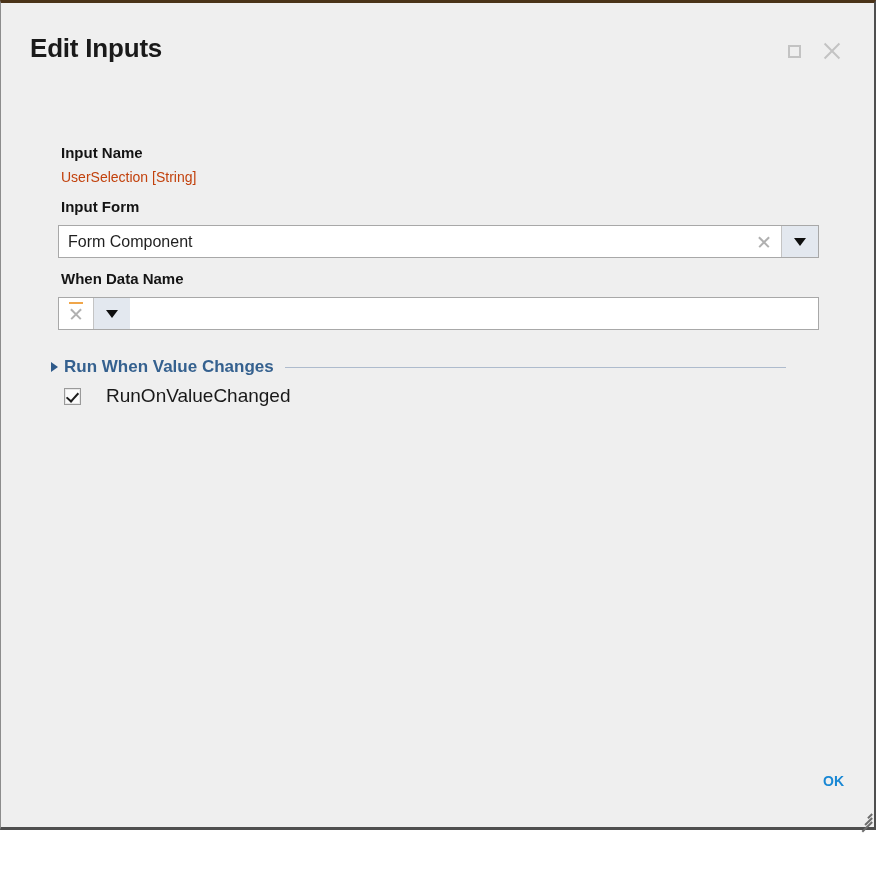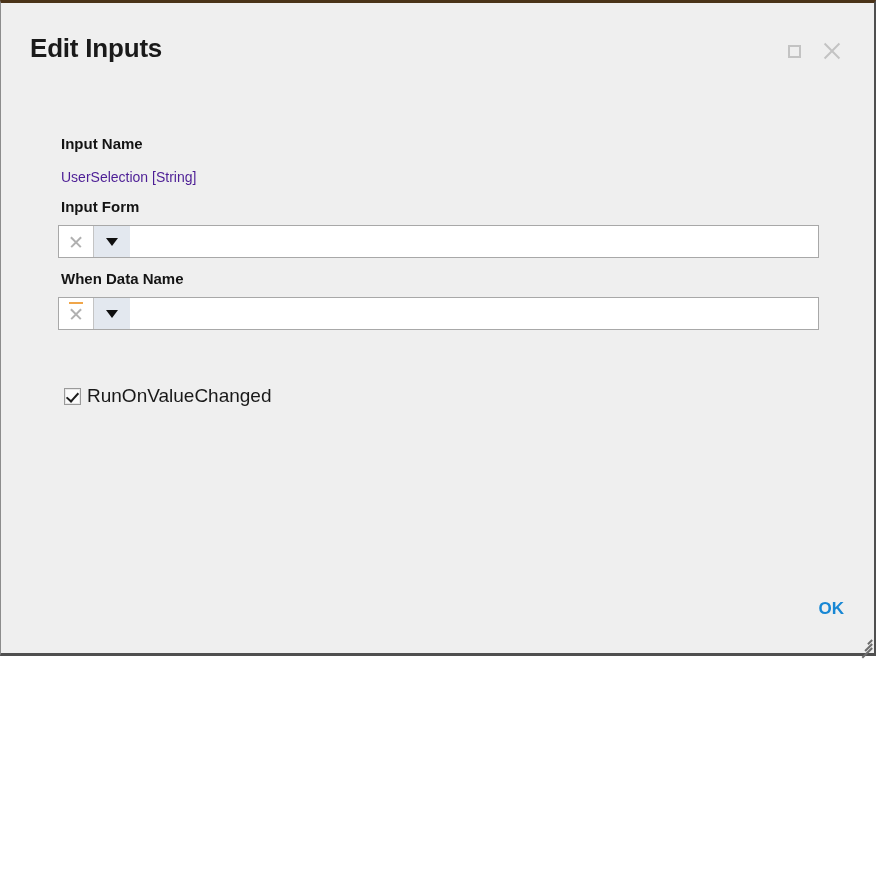--- a/index.html
+++ b/index.html
@@ -13,21 +13,21 @@
     overflow: hidden;
     font-family: "Liberation Sans", sans-serif;
     background: #ffffff;
   }
 
   
   .dialog {
     position: relative;
     box-sizing: border-box;
     width: 876px;
-    height: 656px;
+    height: 830px;
     background: #efefef;
     border-top: 3px solid #4a3318;
     border-left: 1px solid #8c8c8c;
     border-right: 2px solid #4f4f4f;
     border-bottom: 3px solid #4f4f4f;
   }
 
   
   .titlebar {
     position: absolute;
@@ -145,25 +145,25 @@
     left: 60px;
     font-size: 15px;
     font-weight: bold;
     color: #141414;
     white-space: nowrap;
   }
   .field-static-value {
     position: absolute;
     left: 60px;
     font-size: 14px;
-    color: #4c1d95;
-    white-space: nowrap;
-  }
-
-  #lbl-input-name  { top: 48px; text-align: center; }
+    color: #c2410c;
+    white-space: nowrap;
+  }
+
+  #lbl-input-name  { top: 57px; text-align: center; }
   #val-input-name  { top: 82px; }
   #lbl-input-type  { top: 111px; }
   #lbl-form-data   { top: 183px; }
 
   
   .combo {
     position: absolute;
     left: 57px;
     width: 761px;
     height: 33px;
@@ -264,39 +264,39 @@
     position: absolute;
     left: 4px;
     top: 1px;
     width: 5px;
     height: 10px;
     border: solid #1b1b1b;
     border-width: 0 2.1px 2.1px 0;
     transform: rotate(42deg);
   }
   .check-label {
-    margin-left: 6px;
+    margin-left: 25px;
     font-size: 19px;
     color: #191919;
     white-space: nowrap;
   }
 
   
   .footer {
     position: absolute;
     left: 0;
     right: 0;
     bottom: 0;
     height: 60px;
   }
   .ok-button {
     position: absolute;
     right: 24px;
     top: 3px;
-    font-size: 17px;
+    font-size: 14px;
     font-weight: bold;
     color: #1887d4;
     cursor: pointer;
     padding: 3px 6px;
     white-space: nowrap;
   }
   .resize-grip {
     position: absolute;
     right: 2px;
     bottom: 3px;
@@ -336,20 +336,21 @@
 
   <div class="content">
 
 
     <div class="field-label" id="lbl-input-name">Input Name</div>
     <div class="field-static-value" id="val-input-name">UserSelection [String]</div>
 
     <div class="field-label" id="lbl-input-type">Input Form</div>
 
     <div class="combo" id="combo-input-type">
+      <div class="combo-text" title="Form Component">Form Component</div>
       <div class="combo-clear">
         <span class="icon-clear"></span>
       </div>
       <div class="combo-arrow">
         <span class="icon-chevron-down"></span>
       </div>
     </div>
 
     <div class="field-label" id="lbl-form-data">When Data Name</div>
 
@@ -357,20 +358,25 @@
       <div class="combo-clear">
         <span class="icon-clear">
           <span class="clear-underline"></span>
         </span>
       </div>
       <div class="combo-arrow">
         <span class="icon-chevron-down"></span>
       </div>
     </div>
 
+    <div class="group-header" id="grp-run-when">
+      <span class="twisty closed"></span>
+      <span class="group-label">Run When Value Changes</span>
+      <span class="group-rule"></span>
+    </div>
 
     <div class="check-row">
       <span class="checkbox checked"></span>
       <span class="check-label">RunOnValueChanged</span>
     </div>
 
   </div>
 
   <div class="footer">
     <div class="ok-button">OK</div>

